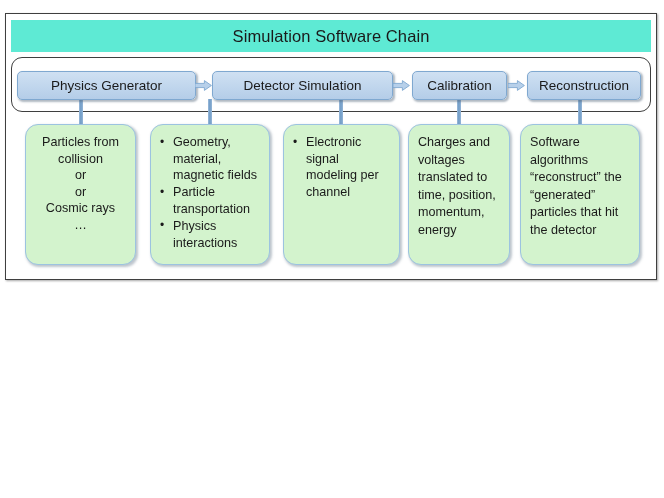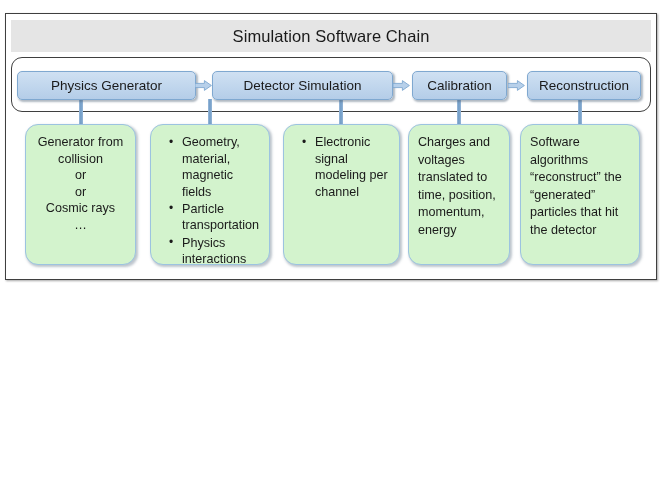--- a/index.html
+++ b/index.html
@@ -28,21 +28,21 @@
     box-shadow: 1px 1px 2px rgba(0,0,0,0.35);
   }
 
   
   #title-bar {
     position: absolute;
     left: 11px;
     top: 20px;
     width: 640px;
     height: 32px;
-    background: #e5e5e5;
+    background: #5eead4;
     box-sizing: border-box;
   }
   #title-text {
     position: absolute;
     left: 0;
     top: 0;
     width: 100%;
     height: 100%;
     display: flex;
     align-items: center;
@@ -147,21 +147,20 @@
     margin: 0;
     padding: 0 0 0 15px;
     list-style: none;
     font-size: 12.6px;
     line-height: 16.6px;
     color: #1a1a1a;
   }
   ul.bullets > li {
     position: relative;
     margin-bottom: 0.5px;
-    margin-left: 9px;
   }
   ul.bullets > li::before {
     content: "\2022";
     position: absolute;
     left: -13px;
     top: -0.5px;
     font-size: 12px;
     color: #1a1a1a;
   }
 </style>
@@ -206,21 +205,21 @@
   </svg>
 </div>
 <div class="chain-arrow" id="arrow-2">
   <svg width="17" height="11" viewBox="0 0 17 11">
     <path d="M0 3.4 H9.4 V0.6 L16.4 5.5 L9.4 10.4 V7.6 H0 Z" fill="#b7d0ea" stroke="#7fa8d0" stroke-width="0.9"></path>
   </svg>
 </div>
 
 <div class="detail-box" id="detail-0">
   <div class="centered-lines">
-    <div>Generator from</div>
+    <div>Particles from</div>
     <div>collision</div>
     <div>or</div>
     <div>or</div>
     <div>Cosmic rays</div>
     <div>…</div>
   </div>
 </div>
 
 <div class="detail-box" id="detail-1">
   <ul class="bullets">

